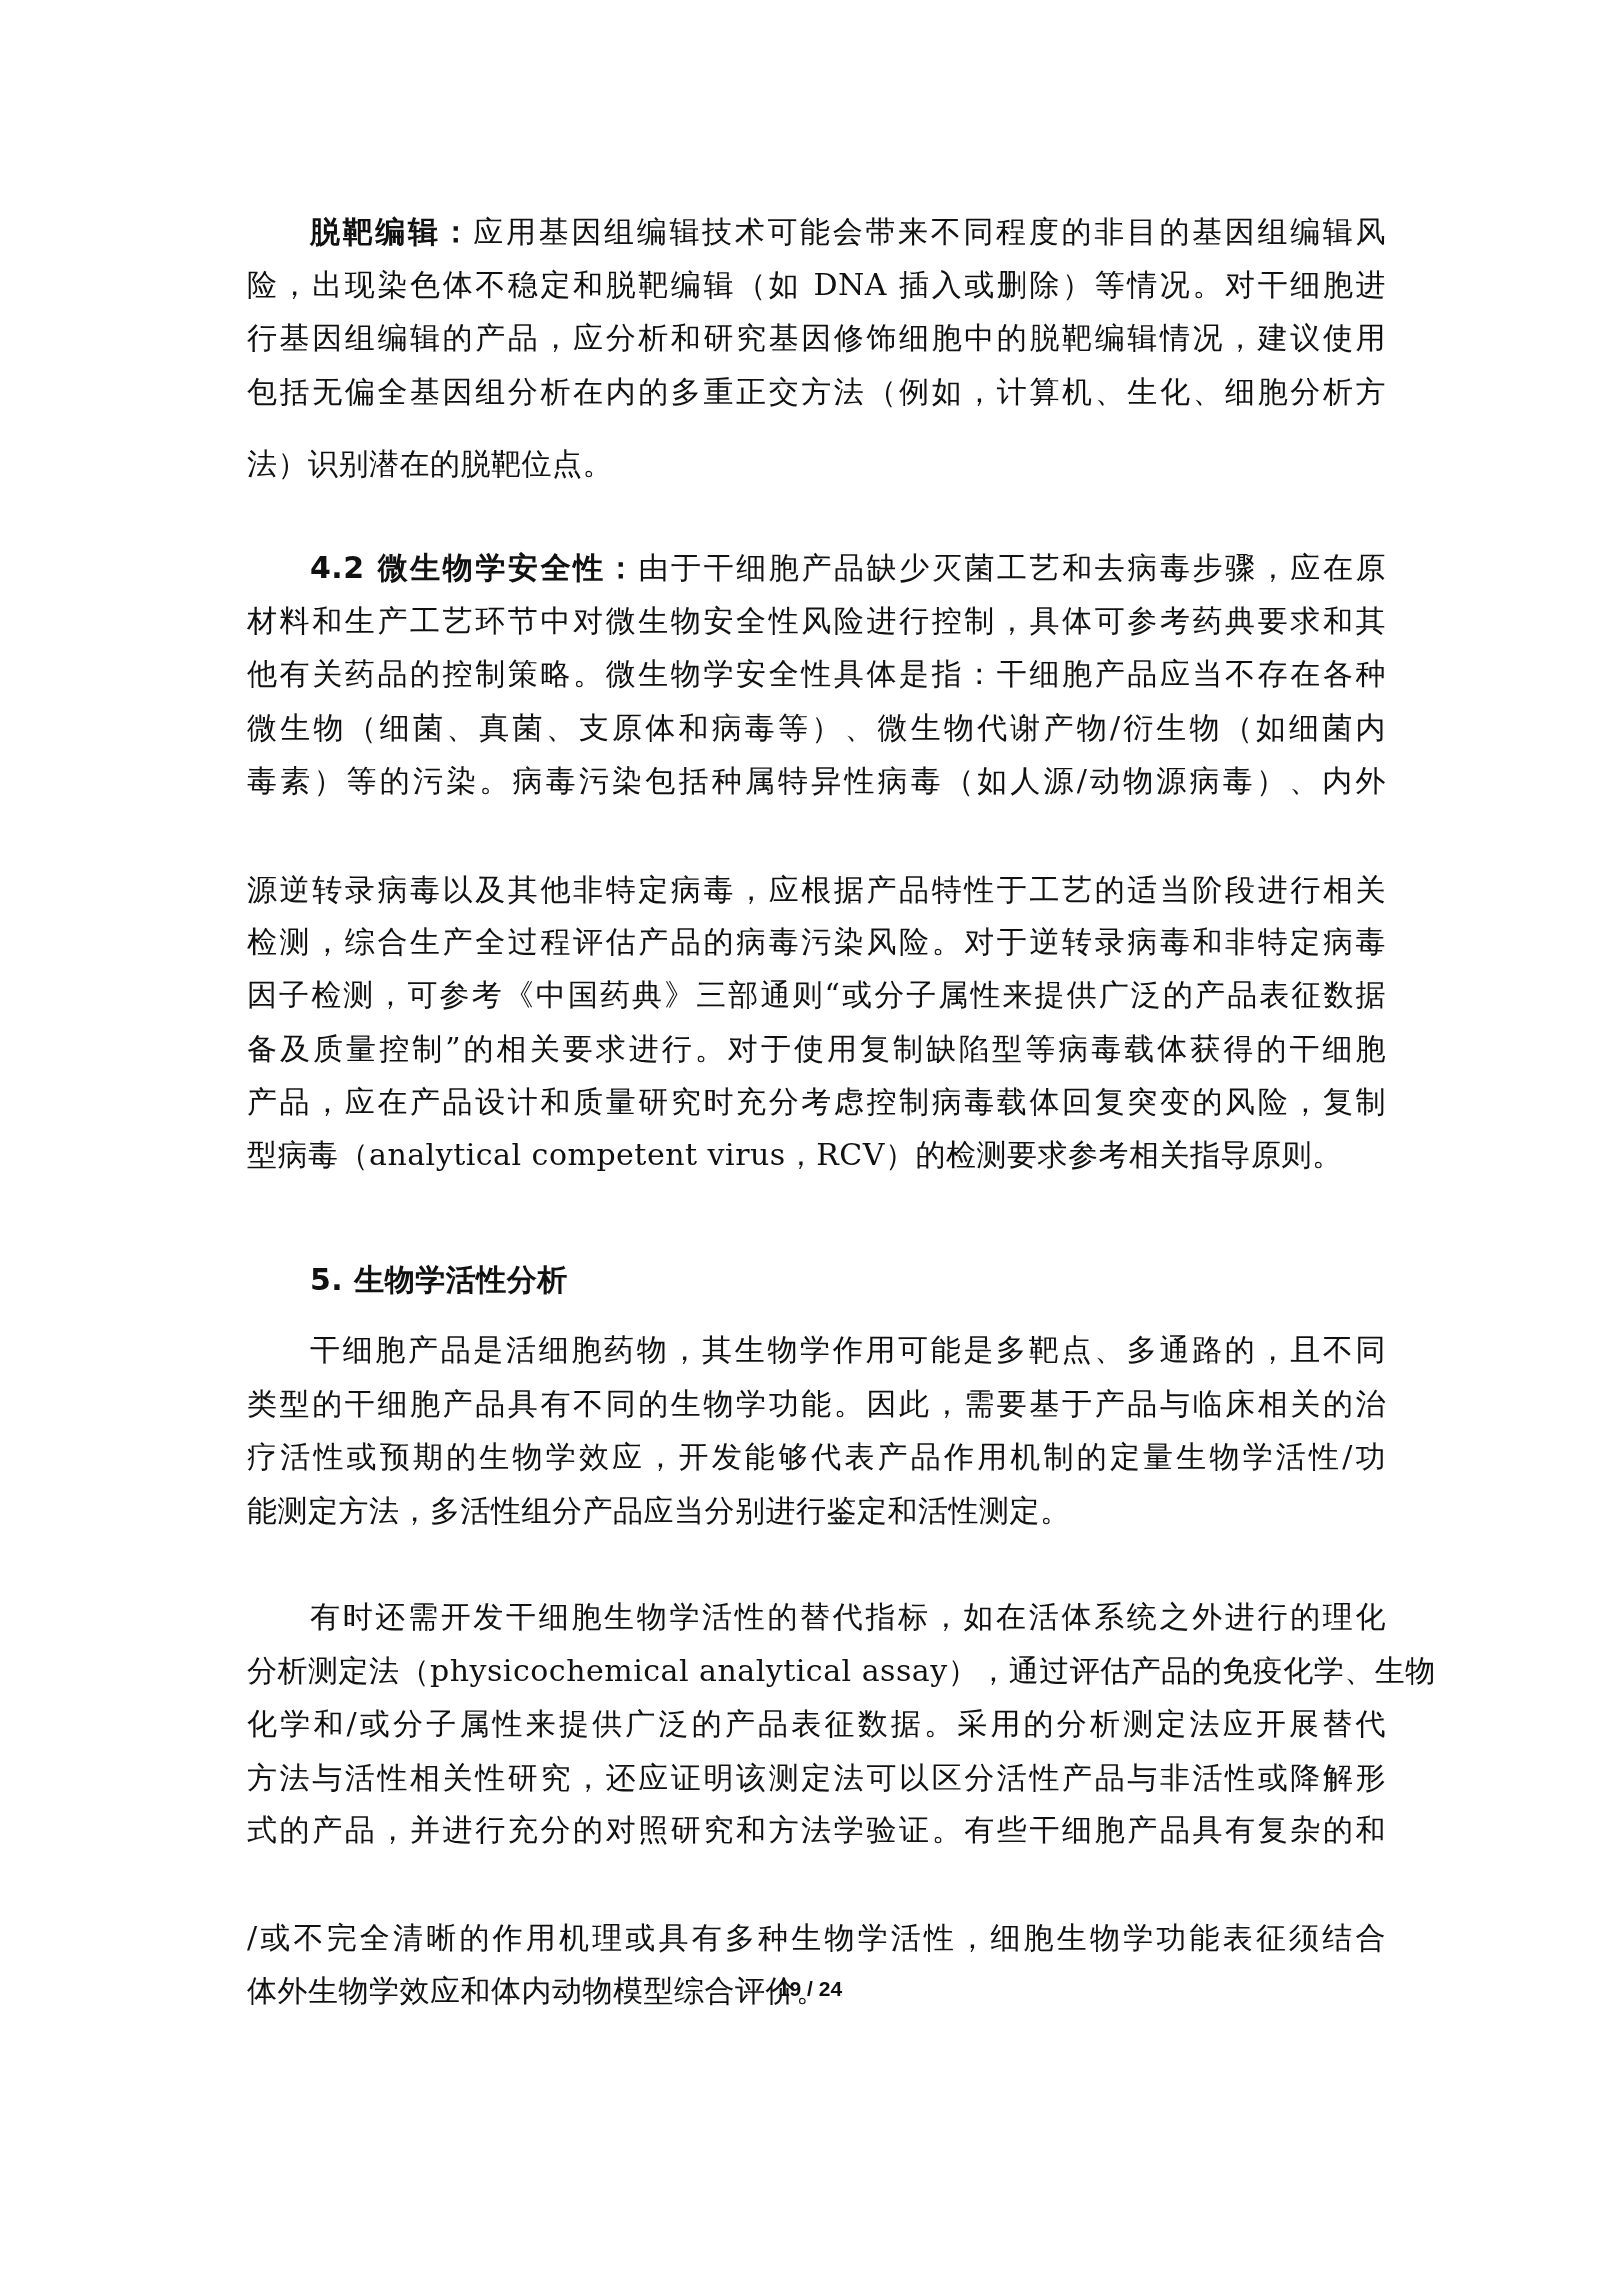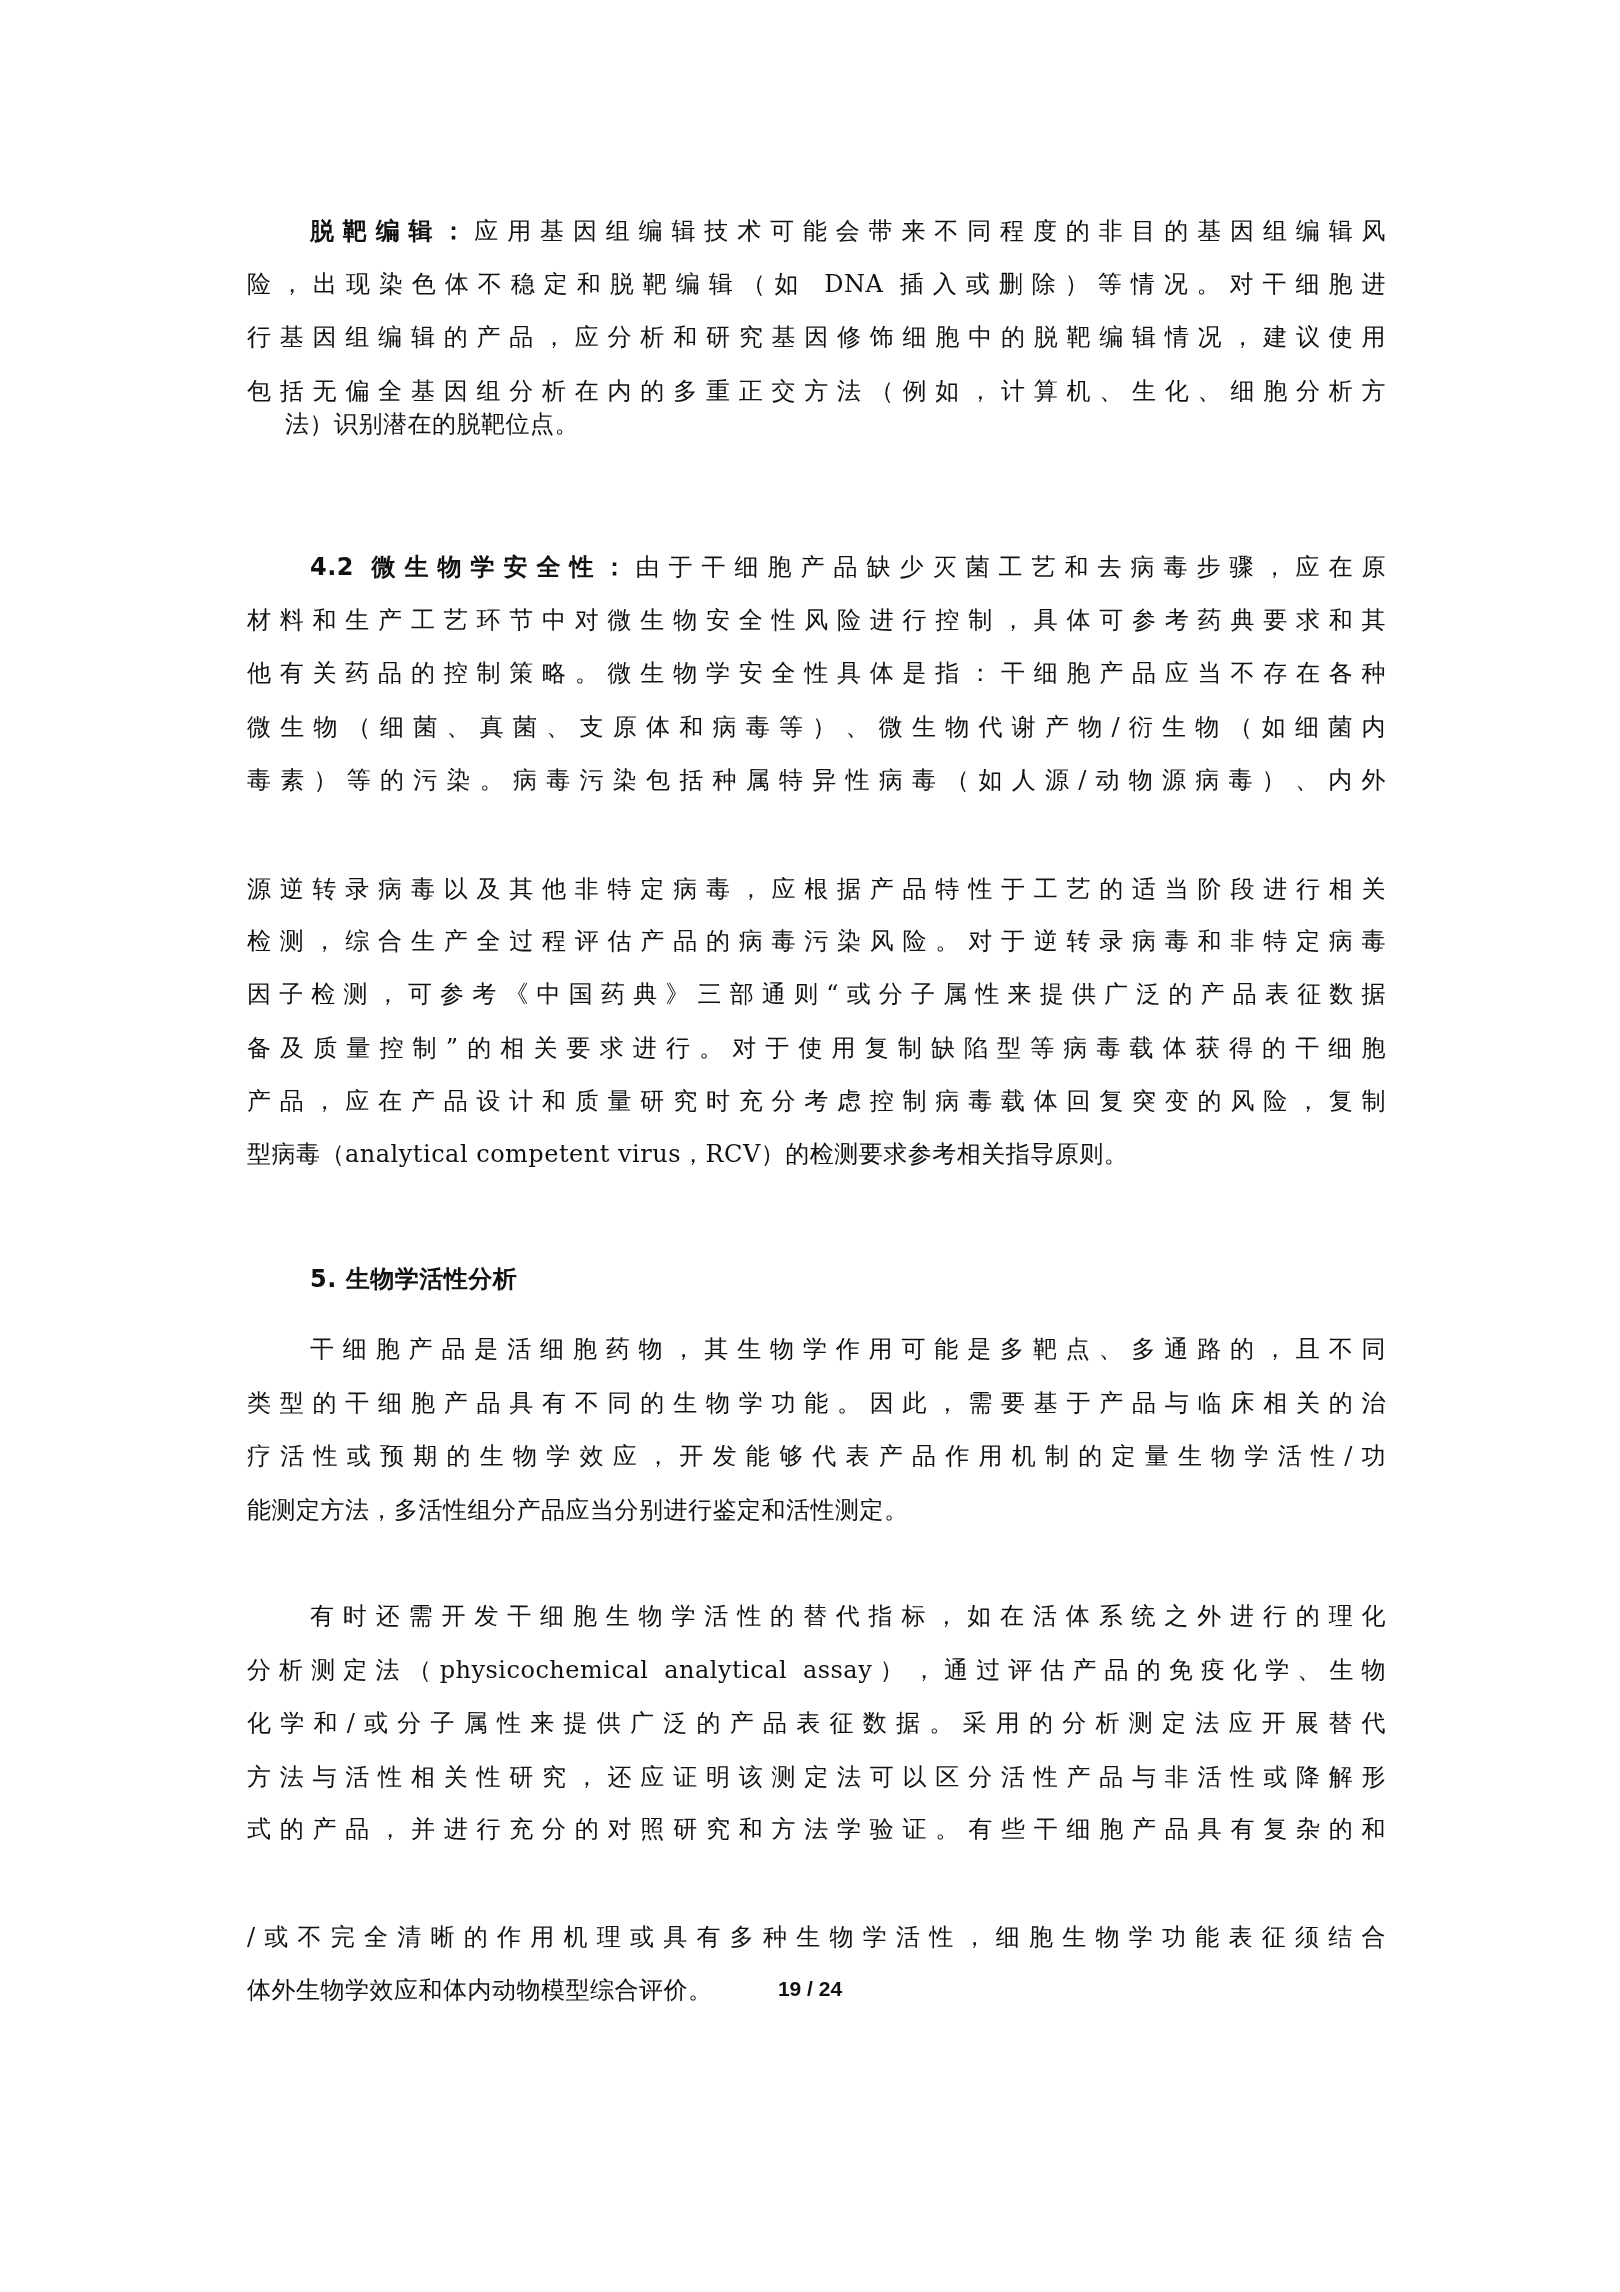--- a/index.html
+++ b/index.html
@@ -1,38 +1,38 @@
 <!DOCTYPE html>
 <html><head>
 <meta charset="utf-8">
 <style>
   html, body { margin: 0; padding: 0; background: #ffffff; }
   body { width: 1620px; height: 2293px; position: relative; overflow: hidden;
          font-family: "DejaVu Serif", "Liberation Serif", serif; color: #111; }
   .page { position: absolute; left: 0; top: 0; width: 1620px; height: 2293px; }
   .line { position: absolute; left: 247px; width: 1139px; height: 53px;
-          font-size: 24px; line-height: 53px; white-space: nowrap;
+          font-size: 30px; line-height: 53px; white-space: nowrap;
           text-align: justify; text-align-last: justify; letter-spacing: 0.5px; }
   .line.last { text-align-last: left; }
   .indent { left: 310px; width: 1076px; }
   .b { font-weight: bold; font-family: "DejaVu Sans", "Liberation Sans", sans-serif; }
   .heading { font-family: "DejaVu Sans", "Liberation Sans", sans-serif; font-weight: bold; text-align-last: left; }
   .footer { position: absolute; left: 0; width: 1620px; top: 1977px; text-align: center;
             font-family: "Liberation Sans", sans-serif; font-weight: bold; font-size: 21px; }
 </style>
 </head>
 <body>
 
 <div class="page">
 
   <div class="line indent" style="top:205px;"><span class="b">脱靶编辑：</span><span>应用基因组编辑技术可能会带来不同程度的非目的基因组编辑风</span></div>
   <div class="line" style="top:258px;">险，出现染色体不稳定和脱靶编辑（如 DNA 插入或删除）等情况。对干细胞进</div>
   <div class="line" style="top:311px;">行基因组编辑的产品，应分析和研究基因修饰细胞中的脱靶编辑情况，建议使用</div>
   <div class="line" style="top:365px;">包括无偏全基因组分析在内的多重正交方法（例如，计算机、生化、细胞分析方</div>
-  <div class="line last" style="top:398px;margin-left:38px;">法）识别潜在的脱靶位点。</div>
+  <div class="line last" style="top:437px;">法）识别潜在的脱靶位点。</div>
 
   <div class="line indent" style="top:541px;"><span class="b">4.2 微生物学安全性：</span><span>由于干细胞产品缺少灭菌工艺和去病毒步骤，应在原</span></div>
   <div class="line" style="top:594px;">材料和生产工艺环节中对微生物安全性风险进行控制，具体可参考药典要求和其</div>
   <div class="line" style="top:647px;">他有关药品的控制策略。微生物学安全性具体是指：干细胞产品应当不存在各种</div>
   <div class="line" style="top:701px;">微生物（细菌、真菌、支原体和病毒等）、微生物代谢产物/衍生物（如细菌内</div>
   <div class="line" style="top:754px;">毒素）等的污染。病毒污染包括种属特异性病毒（如人源/动物源病毒）、内外</div>
   <div class="line" style="top:863px;">源逆转录病毒以及其他非特定病毒，应根据产品特性于工艺的适当阶段进行相关</div>
   <div class="line" style="top:915px;">检测，综合生产全过程评估产品的病毒污染风险。对于逆转录病毒和非特定病毒</div>
   <div class="line" style="top:968px;">因子检测，可参考《中国药典》三部通则“或分子属性来提供广泛的产品表征数据</div>
   <div class="line" style="top:1022px;">备及质量控制”的相关要求进行。对于使用复制缺陷型等病毒载体获得的干细胞</div>

